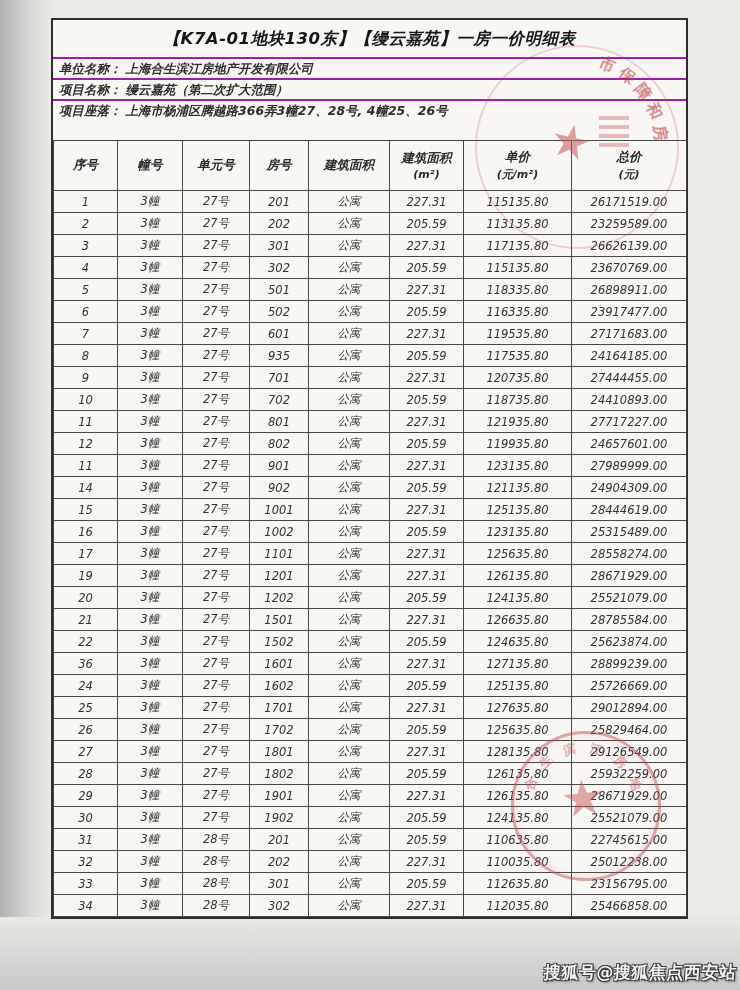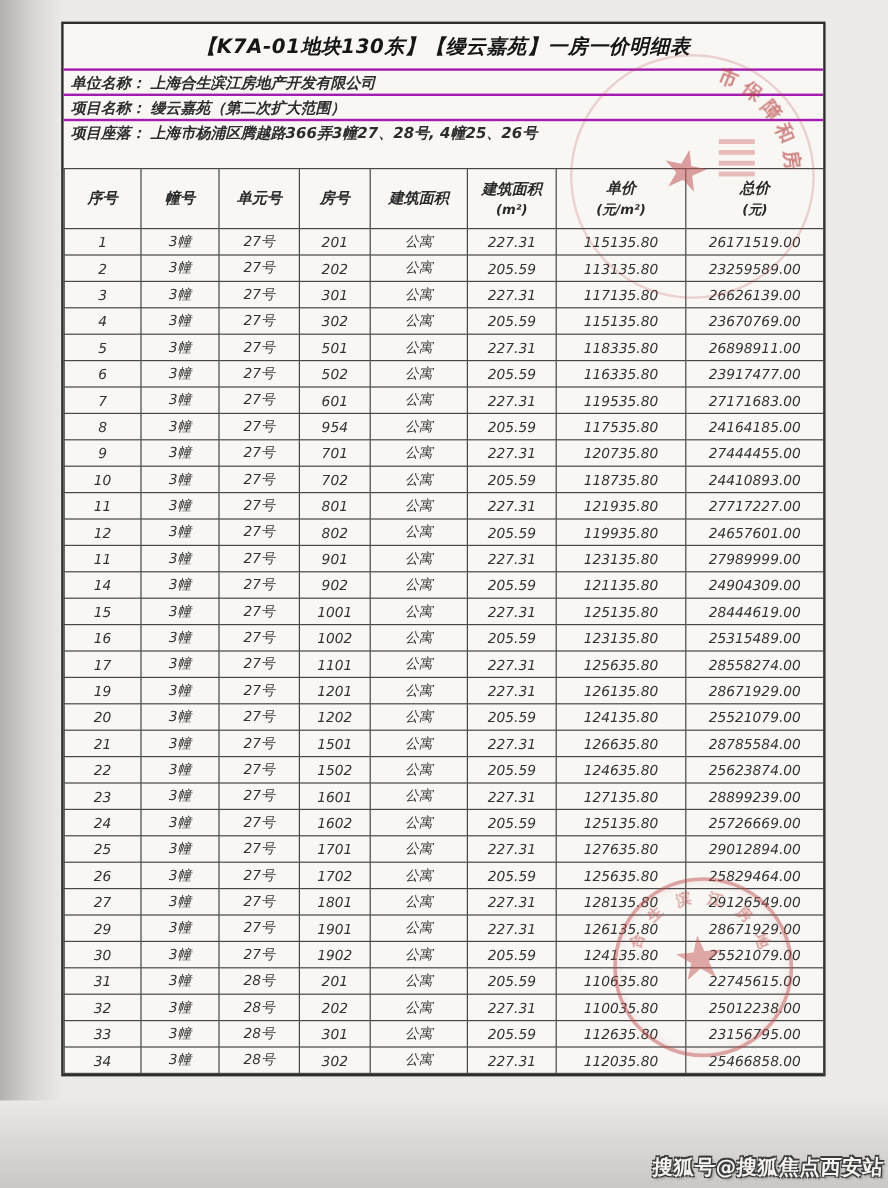--- a/index.html
+++ b/index.html
@@ -213,21 +213,21 @@
             <td>601</td>
             <td>公寓</td>
             <td>227.31</td>
             <td>119535.80</td>
             <td>27171683.00</td>
           </tr>
           <tr>
             <td>8</td>
             <td>3幢</td>
             <td>27号</td>
-            <td>954</td>
+            <td>935</td>
             <td>公寓</td>
             <td>205.59</td>
             <td>117535.80</td>
             <td>24164185.00</td>
           </tr>
           <tr>
             <td>9</td>
             <td>3幢</td>
             <td>27号</td>
             <td>701</td>
@@ -350,21 +350,21 @@
             <td>22</td>
             <td>3幢</td>
             <td>27号</td>
             <td>1502</td>
             <td>公寓</td>
             <td>205.59</td>
             <td>124635.80</td>
             <td>25623874.00</td>
           </tr>
           <tr>
-            <td>23</td>
+            <td>36</td>
             <td>3幢</td>
             <td>27号</td>
             <td>1601</td>
             <td>公寓</td>
             <td>227.31</td>
             <td>127135.80</td>
             <td>28899239.00</td>
           </tr>
           <tr>
             <td>24</td>
@@ -398,20 +398,30 @@
           </tr>
           <tr>
             <td>27</td>
             <td>3幢</td>
             <td>27号</td>
             <td>1801</td>
             <td>公寓</td>
             <td>227.31</td>
             <td>128135.80</td>
             <td>29126549.00</td>
+          </tr>
+          <tr>
+            <td>28</td>
+            <td>3幢</td>
+            <td>27号</td>
+            <td>1802</td>
+            <td>公寓</td>
+            <td>205.59</td>
+            <td>126135.80</td>
+            <td>25932259.00</td>
           </tr>
           <tr>
             <td>29</td>
             <td>3幢</td>
             <td>27号</td>
             <td>1901</td>
             <td>公寓</td>
             <td>227.31</td>
             <td>126135.80</td>
             <td>28671929.00</td>

